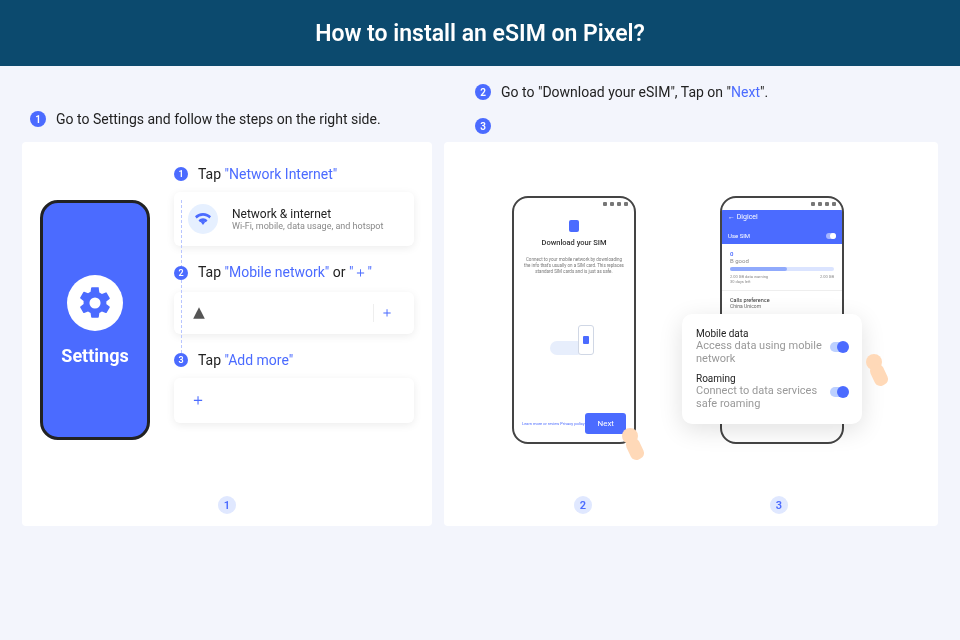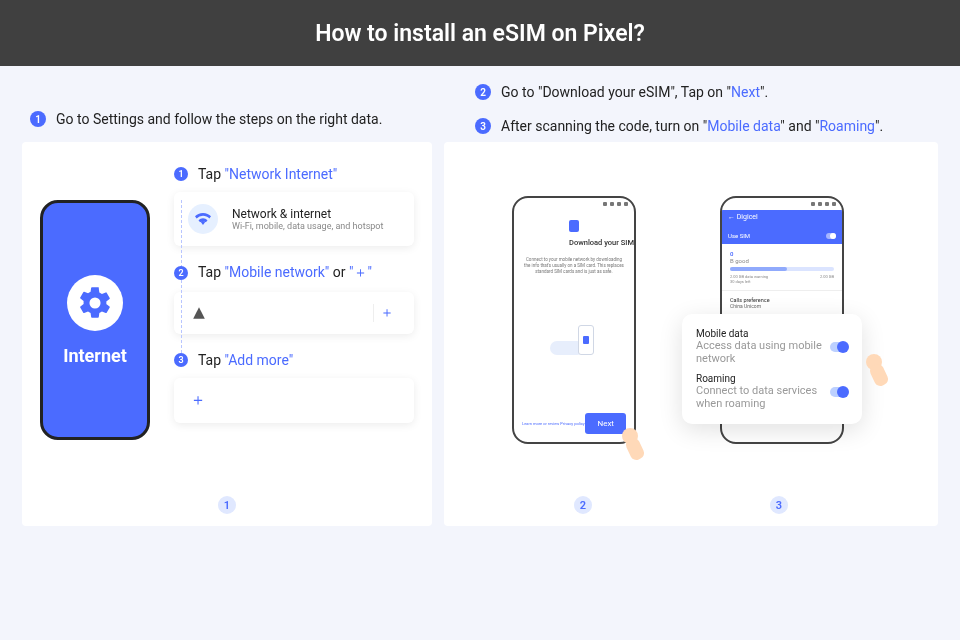--- a/index.html
+++ b/index.html
@@ -4,21 +4,21 @@
 <style>
   * { box-sizing: border-box; margin: 0; padding: 0; }
   body {
     width: 960px;
     height: 640px;
     font-family: -apple-system, BlinkMacSystemFont, "Segoe UI", Roboto, sans-serif;
     background: #f3f5fc;
     overflow: hidden;
   }
   .hero {
-    background: #404040;
+    background: #0c4a6e;
     height: 66px;
     display: flex;
     align-items: center;
     justify-content: center;
   }
   .hero-title {
     color: #fff;
     font-size: 23px;
     font-weight: 600;
   }
@@ -225,21 +225,21 @@
   .stat-dot { width: 4px; height: 4px; background: #777; border-radius: 1px; }
   .mock-blueicon {
     margin: 10px auto 6px auto;
     width: 10px;
     height: 12px;
     background: #4b6bff;
     border-radius: 2px;
   }
   .mock-h {
     font-size: 7.5px;
-    text-align: right;
+    text-align: center;
     font-weight: 500;
     color: #333;
     margin-bottom: 10px;
   }
   .mock-p {
     font-size: 4.5px;
     text-align: center;
     color: #777;
     padding: 0 10px;
     line-height: 1.3;
@@ -439,49 +439,46 @@
 <body>
 
 <div class="hero">
   <div class="hero-title">How to install an eSIM on Pixel?</div>
 </div>
 
 <div class="top-steps">
   <div class="top-left">
     <div class="step-line nomargin">
       <span class="num-badge">1</span>
-      <span>Go to Settings and follow the steps on the right data.</span>
+      <span>Go to Settings and follow the steps on the right side.</span>
     </div>
   </div>
   <div class="top-right">
     <div class="step-line">
       <span class="num-badge">2</span>
       <span>
         <span>Go to "Download your eSIM", Tap on "</span><span class="link">Next</span><span>".</span>
       </span>
     </div>
     <div class="step-line nomargin">
       <span class="num-badge">3</span>
-      <span>
-        <span>After scanning the code, turn on "</span><span class="link">Mobile data</span><span>" and "</span><span class="link">Roaming</span><span>".</span>
-      </span>
     </div>
   </div>
 </div>
 
 <div class="panels">
 
   <div class="panel panel-left">
     <div class="phone-frame">
       <div class="gear-circle">
         <svg class="gear-svg" viewBox="0 0 24 24">
           <path d="M19.14 12.94a7.07 7.07 0 0 0 .05-.94 7.07 7.07 0 0 0-.05-.94l2.03-1.58a.5.5 0 0 0 .12-.64l-1.92-3.32a.5.5 0 0 0-.61-.22l-2.39.96a7.03 7.03 0 0 0-1.62-.94l-.36-2.54A.5.5 0 0 0 13.9 2h-3.84a.5.5 0 0 0-.49.42l-.36 2.54c-.58.24-1.12.55-1.62.94l-2.39-.96a.5.5 0 0 0-.61.22L2.67 8.48a.5.5 0 0 0 .12.64l2.03 1.58a7.07 7.07 0 0 0-.05.94c0 .32.02.63.05.94l-2.03 1.58a.5.5 0 0 0-.12.64l1.92 3.32c.14.24.43.34.61.22l2.39-.96c.5.39 1.04.7 1.62.94l.36 2.54c.04.24.25.42.49.42h3.84c.24 0 .45-.18.49-.42l.36-2.54c.58-.24 1.12-.55 1.62-.94l2.39.96c.18.12.47.02.61-.22l1.92-3.32a.5.5 0 0 0-.12-.64l-2.03-1.58zM12 15.5A3.5 3.5 0 1 1 12 8.5a3.5 3.5 0 0 1 0 7z"></path>
         </svg>
       </div>
-      <div class="settings-label">Internet</div>
+      <div class="settings-label">Settings</div>
     </div>
 
     <div class="left-steps">
       <div class="dashed-line"></div>
 
       <div class="substep">
         <div class="substep-head">
           <span class="sub-badge">1</span>
           <span><span>Tap </span><span class="link">"Network Internet"</span></span>
         </div>
@@ -599,21 +596,21 @@
           <div class="pop-item">
             <div class="pop-text">
               <div class="pop-title">Mobile data</div>
               <div class="pop-sub">Access data using mobile network</div>
             </div>
             <div class="toggle"></div>
           </div>
           <div class="pop-item">
             <div class="pop-text">
               <div class="pop-title">Roaming</div>
-              <div class="pop-sub">Connect to data services when roaming</div>
+              <div class="pop-sub">Connect to data services safe roaming</div>
             </div>
             <div class="toggle"></div>
           </div>
         </div>
         <div class="tap-finger finger-toggle">
           <div class="circle"></div>
             <div class="arm"></div>
         </div>
       </div>
     </div>

